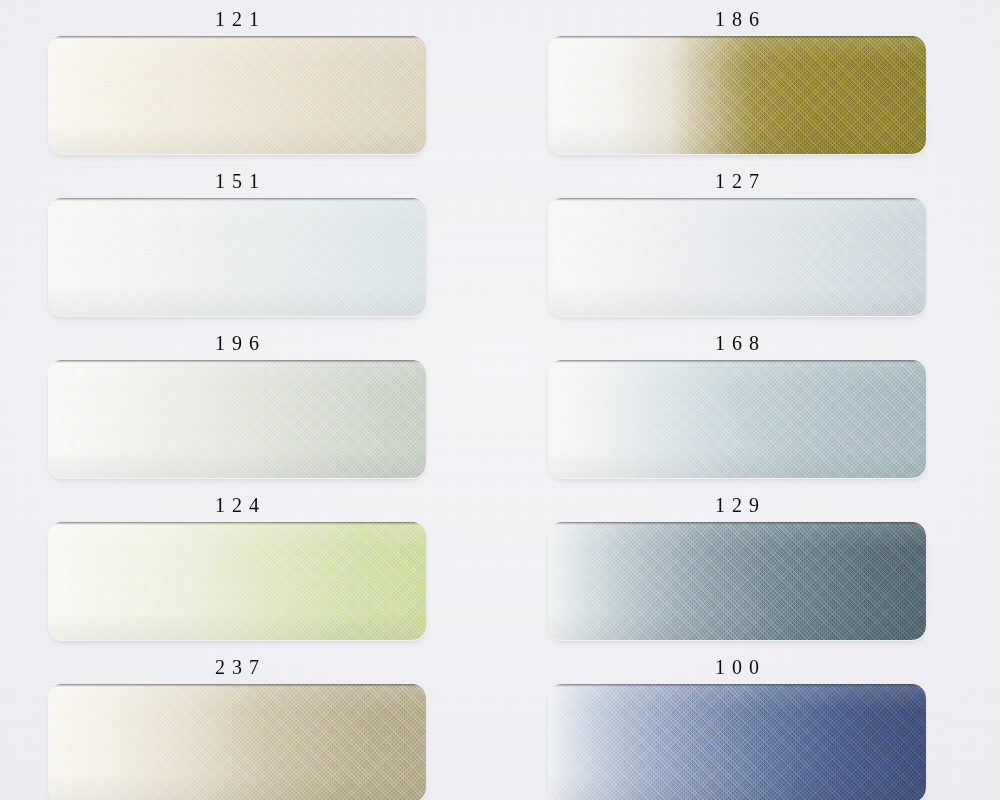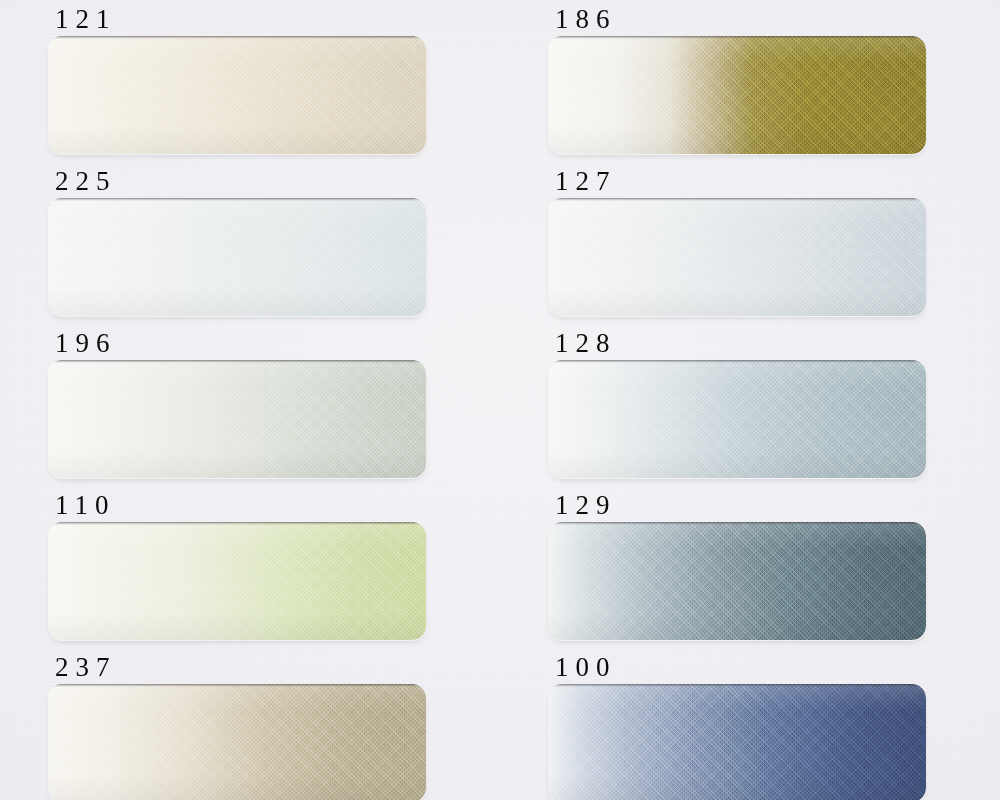--- a/index.html
+++ b/index.html
@@ -37,22 +37,23 @@
   
   .swatch-cell {
     position: absolute;
   }
 
   .swatch-label {
     position: absolute;
     top: 0;
     left: 0;
     width: 100%;
+    text-align: center;
     font-family: "Liberation Serif", serif;
-    font-size: 27px;
+    font-size: 20px;
     line-height: 30px;
     letter-spacing: 7px;
     text-indent: 7px;
     color: #0c0c0c;
     font-weight: 400;
     white-space: nowrap;
   }
 
   .swatch-chip {
     position: absolute;
@@ -131,39 +132,39 @@
       <div class="swatch-cell" style="left: 48px; top: 4px; width: 378px;">
         <div class="swatch-label">121</div>
         <div class="swatch-chip">
           <div class="chip-color" style="background: linear-gradient(90deg, rgb(248, 246, 240) 0%, rgb(244, 240, 228) 18%, rgb(238, 232, 217) 42%, rgb(230, 221, 201) 68%, rgb(221, 213, 191) 88%, rgb(218, 209, 185) 100%);"></div>
           <div class="chip-weave"></div>
           <div class="chip-sheen"></div>
           <div class="chip-topedge"></div>
         </div>
       </div>
       <div class="swatch-cell" style="left: 48px; top: 166px; width: 378px;">
-        <div class="swatch-label">225</div>
+        <div class="swatch-label">151</div>
         <div class="swatch-chip">
           <div class="chip-color" style="background: linear-gradient(90deg, rgb(247, 247, 245) 0%, rgb(242, 243, 242) 22%, rgb(234, 238, 238) 48%, rgb(227, 233, 234) 74%, rgb(220, 228, 230) 92%, rgb(217, 226, 229) 100%);"></div>
           <div class="chip-weave"></div>
           <div class="chip-sheen"></div>
           <div class="chip-topedge"></div>
         </div>
       </div>
       <div class="swatch-cell" style="left: 48px; top: 328px; width: 378px;">
         <div class="swatch-label">196</div>
         <div class="swatch-chip">
           <div class="chip-color" style="background: linear-gradient(90deg, rgb(249, 248, 245) 0%, rgb(242, 242, 238) 18%, rgb(232, 234, 227) 42%, rgb(218, 223, 214) 64%, rgb(204, 211, 201) 85%, rgb(197, 205, 194) 100%);"></div>
           <div class="chip-weave"></div>
           <div class="chip-sheen"></div>
           <div class="chip-topedge"></div>
         </div>
       </div>
       <div class="swatch-cell" style="left: 48px; top: 490px; width: 378px;">
-        <div class="swatch-label">110</div>
+        <div class="swatch-label">124</div>
         <div class="swatch-chip">
           <div class="chip-color" style="background: linear-gradient(90deg, rgb(249, 248, 244) 0%, rgb(244, 244, 234) 16%, rgb(235, 239, 220) 38%, rgb(221, 231, 191) 60%, rgb(208, 221, 166) 82%, rgb(203, 217, 156) 100%);"></div>
           <div class="chip-weave"></div>
           <div class="chip-sheen"></div>
           <div class="chip-topedge"></div>
         </div>
       </div>
       <div class="swatch-cell" style="left: 48px; top: 652px; width: 378px;">
         <div class="swatch-label">237</div>
         <div class="swatch-chip">
@@ -185,21 +186,21 @@
       <div class="swatch-cell" style="left: 548px; top: 166px; width: 378px;">
         <div class="swatch-label">127</div>
         <div class="swatch-chip">
           <div class="chip-color" style="background: linear-gradient(90deg, rgb(247, 247, 246) 0%, rgb(241, 242, 242) 20%, rgb(230, 234, 236) 46%, rgb(217, 224, 228) 70%, rgb(204, 213, 218) 92%, rgb(200, 210, 216) 100%);"></div>
           <div class="chip-weave"></div>
           <div class="chip-sheen"></div>
           <div class="chip-topedge"></div>
         </div>
       </div>
       <div class="swatch-cell" style="left: 548px; top: 328px; width: 378px;">
-        <div class="swatch-label">128</div>
+        <div class="swatch-label">168</div>
         <div class="swatch-chip">
           <div class="chip-color" style="background: linear-gradient(90deg, rgb(248, 248, 247) 0%, rgb(238, 241, 241) 14%, rgb(219, 227, 230) 32%, rgb(194, 208, 213) 52%, rgb(174, 191, 198) 74%, rgb(163, 182, 189) 92%, rgb(159, 179, 186) 100%);"></div>
           <div class="chip-weave"></div>
           <div class="chip-sheen"></div>
           <div class="chip-topedge"></div>
         </div>
       </div>
       <div class="swatch-cell" style="left: 548px; top: 490px; width: 378px;">
         <div class="swatch-label">129</div>
         <div class="swatch-chip">

